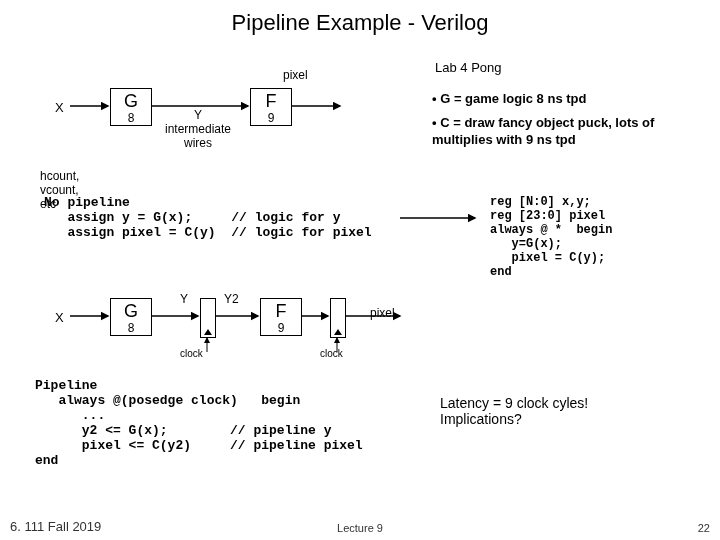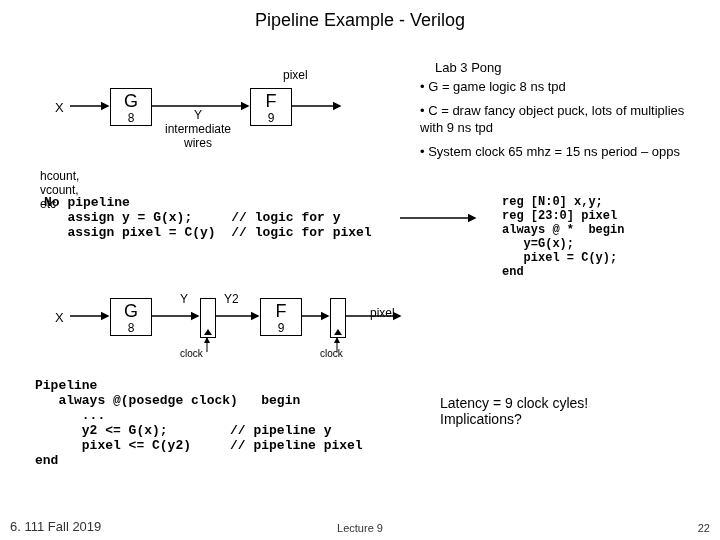--- a/index.html
+++ b/index.html
@@ -8,21 +8,21 @@
     width: 720px;
     height: 540px;
     font-family: Arial, Helvetica, sans-serif;
     background: #fff;
     position: relative;
     font-size: 13px;
     color: #000;
   }
   .title {
     text-align: center;
-    font-size: 18px;
+    font-size: 22px;
     padding-top: 10px;
     padding-bottom: 8px;
   }
   .abs { position: absolute; }
   .box {
     border: 1.5px solid #000;
     text-align: center;
     background: #fff;
   }
   .box .top {
@@ -98,32 +98,31 @@
   <defs>
       <marker id="ah" markerWidth="6" markerHeight="6" refX="5" refY="3" orient="auto">
         <path d="M0,0 L6,3 L0,6 z" fill="#000"></path>
       </marker>
     </defs>
   <line x1="70" y1="106" x2="108" y2="106" stroke="#000" stroke-width="1.5" marker-end="url(#ah)"></line>
   <line x1="152" y1="106" x2="248" y2="106" stroke="#000" stroke-width="1.5" marker-end="url(#ah)"></line>
   <line x1="292" y1="106" x2="340" y2="106" stroke="#000" stroke-width="1.5" marker-end="url(#ah)"></line>
 </svg>
 
-<div class="abs" style="left:435px; top:60px; font-size:13px;">Lab 3 Pong</div>
-<ul class="abs bullets" style="left:420px; top:78px; width:270px; padding-left:0; margin:0;">
+<div class="abs" style="left:435px; top:60px; font-size:13px;">Lab 4 Pong</div>
+<ul class="abs bullets" style="left:420px; top:78px; width:270px; padding-left:0; margin:12px;font-weight:bold;">
   <li>G = game logic 8 ns tpd</li>
   <li>C = draw fancy object puck, lots of multiplies  with  9 ns tpd</li>
-  <li>System clock 65 mhz = 15 ns period – opps</li>
 </ul>
 
 <div class="abs mono" style="left:44px; top:195px;">No pipeline
    assign y = G(x);     // logic for y
    assign pixel = C(y)  // logic for pixel</div>
 
-<div class="abs mono" style="left:490px; top:195px; font-size:12px;margin-left:12px;">reg [N:0] x,y;
+<div class="abs mono" style="left:490px; top:195px; font-size:12px;">reg [N:0] x,y;
 reg [23:0] pixel
 always @ *  begin
    y=G(x);
    pixel = C(y);
 end</div>
 
 <svg class="abs" style="left:0;top:0;" width="720" height="300">
   <line x1="400" y1="218" x2="475" y2="218" stroke="#000" stroke-width="1.5" marker-end="url(#ah)"></line>
 </svg>
 

